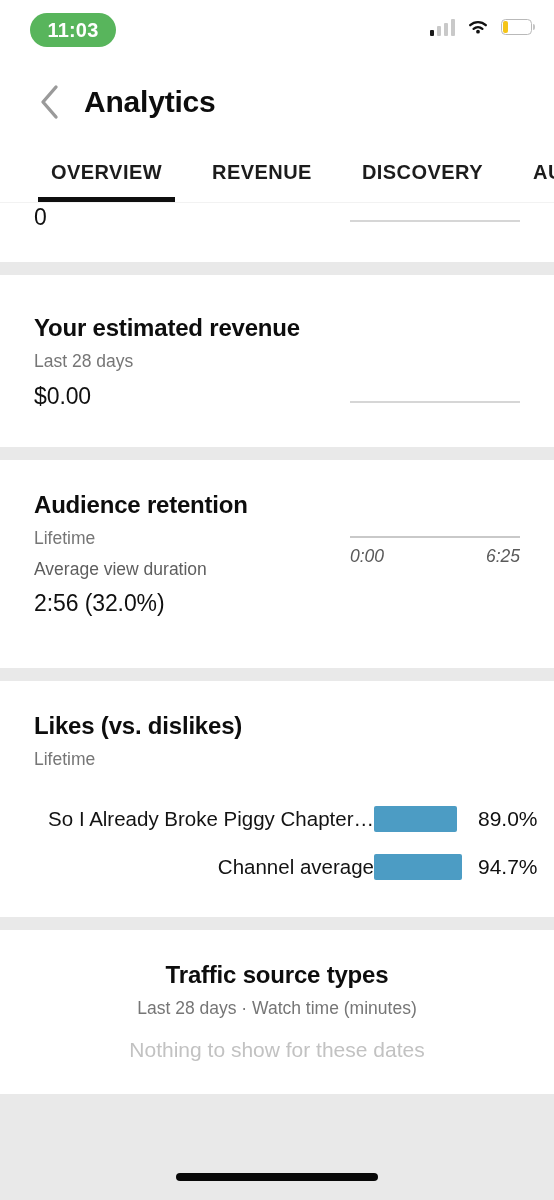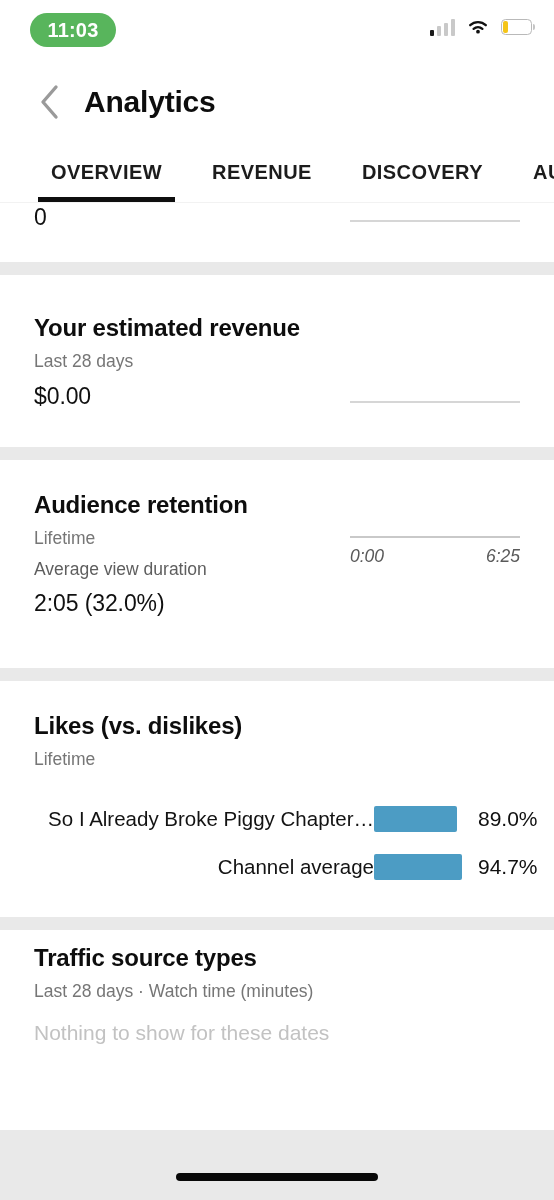--- a/index.html
+++ b/index.html
@@ -243,21 +243,21 @@
         <div class="flatline"></div>
       </div>
     </div>
 
     <div class="gap"></div>
 
     <div class="card" style="height:208px; padding-top:30px;">
       <div class="card-title">Audience retention</div>
       <div class="card-sub">Lifetime</div>
       <div class="card-metric-label">Average view duration</div>
-      <div class="card-value">2:05 (32.0%)</div>
+      <div class="card-value">2:56 (32.0%)</div>
       <div class="retention-chart">
         <div class="axis"></div>
         <div class="labels">
           <span>0:00</span>
           <span>6:25</span>
         </div>
       </div>
     </div>
 
     <div class="gap"></div>
@@ -279,21 +279,21 @@
           <div class="like-bar-wrap">
             <div class="like-bar" style="width: 88px; background: rgb(76, 156, 196);"></div>
           </div>
           <div class="like-pct">94.7%</div>
         </div>
       </div>
     </div>
 
     <div class="gap"></div>
 
-    <div class="card" style="height:200px; padding-top:13px;">
+    <div class="card" style="height:164px; padding-top:30px;text-align:center;">
       <div class="card-title">Traffic source types</div>
       <div class="card-sub">Last 28 days · Watch time (minutes)</div>
       <div class="empty-text">Nothing to show for these dates</div>
     </div>
 
   </div>
 
   <div class="tabbar">
     <div class="tabs">
       <div class="tab active">

